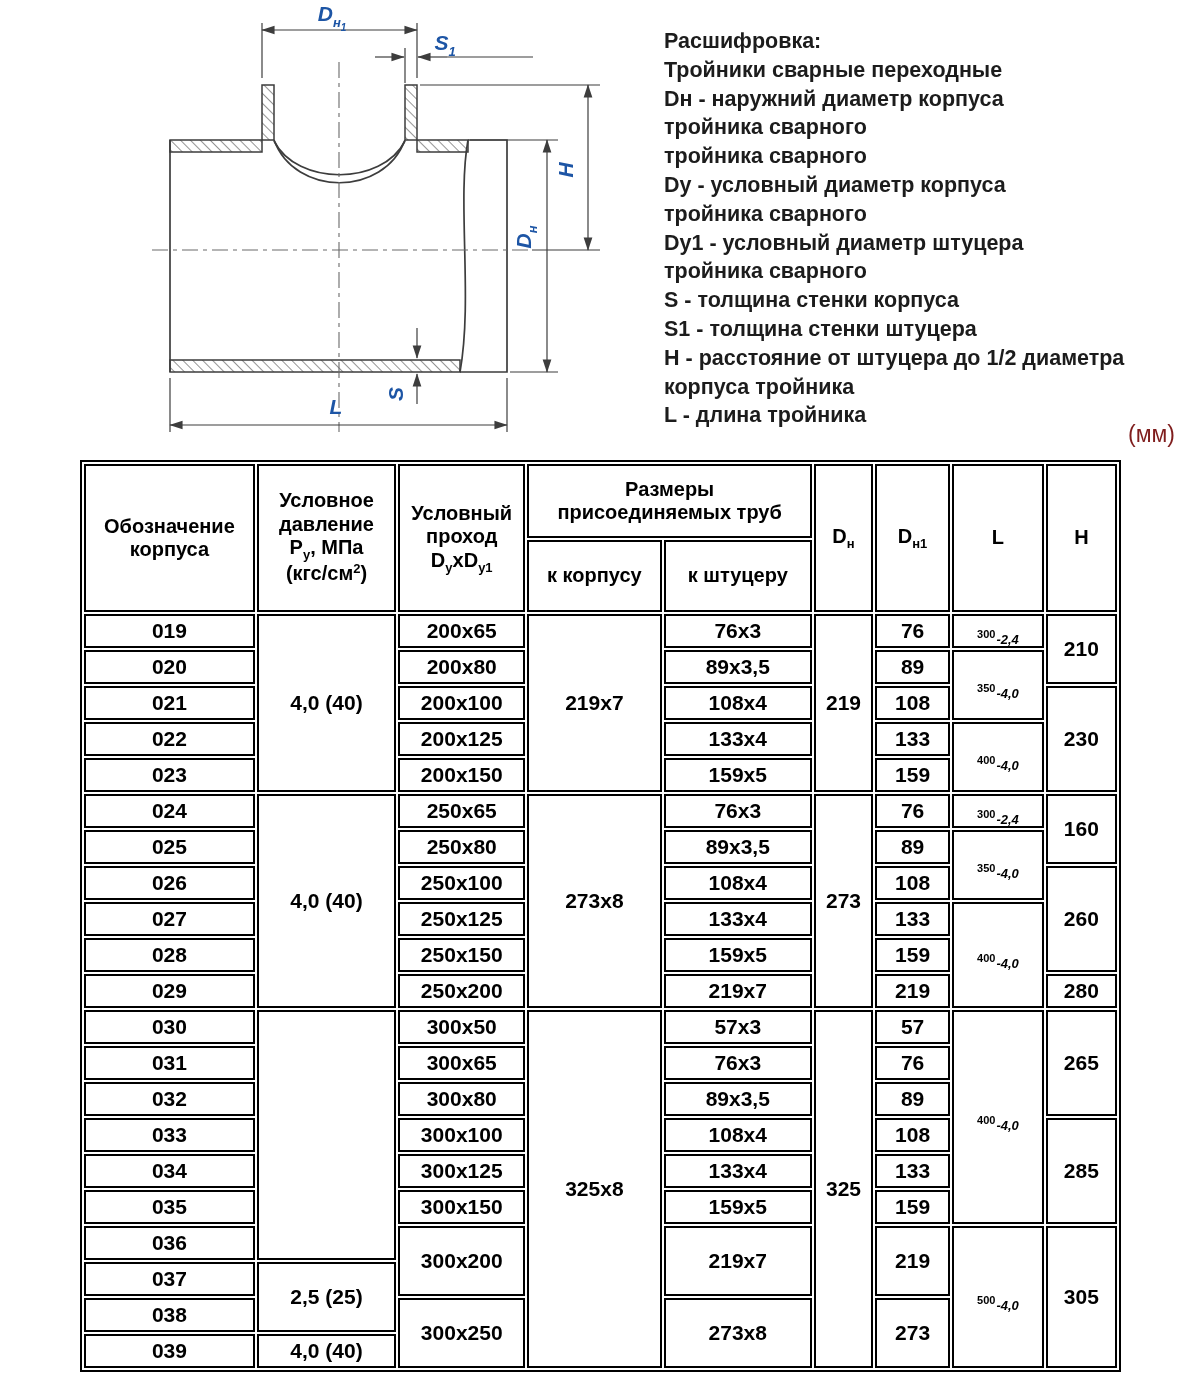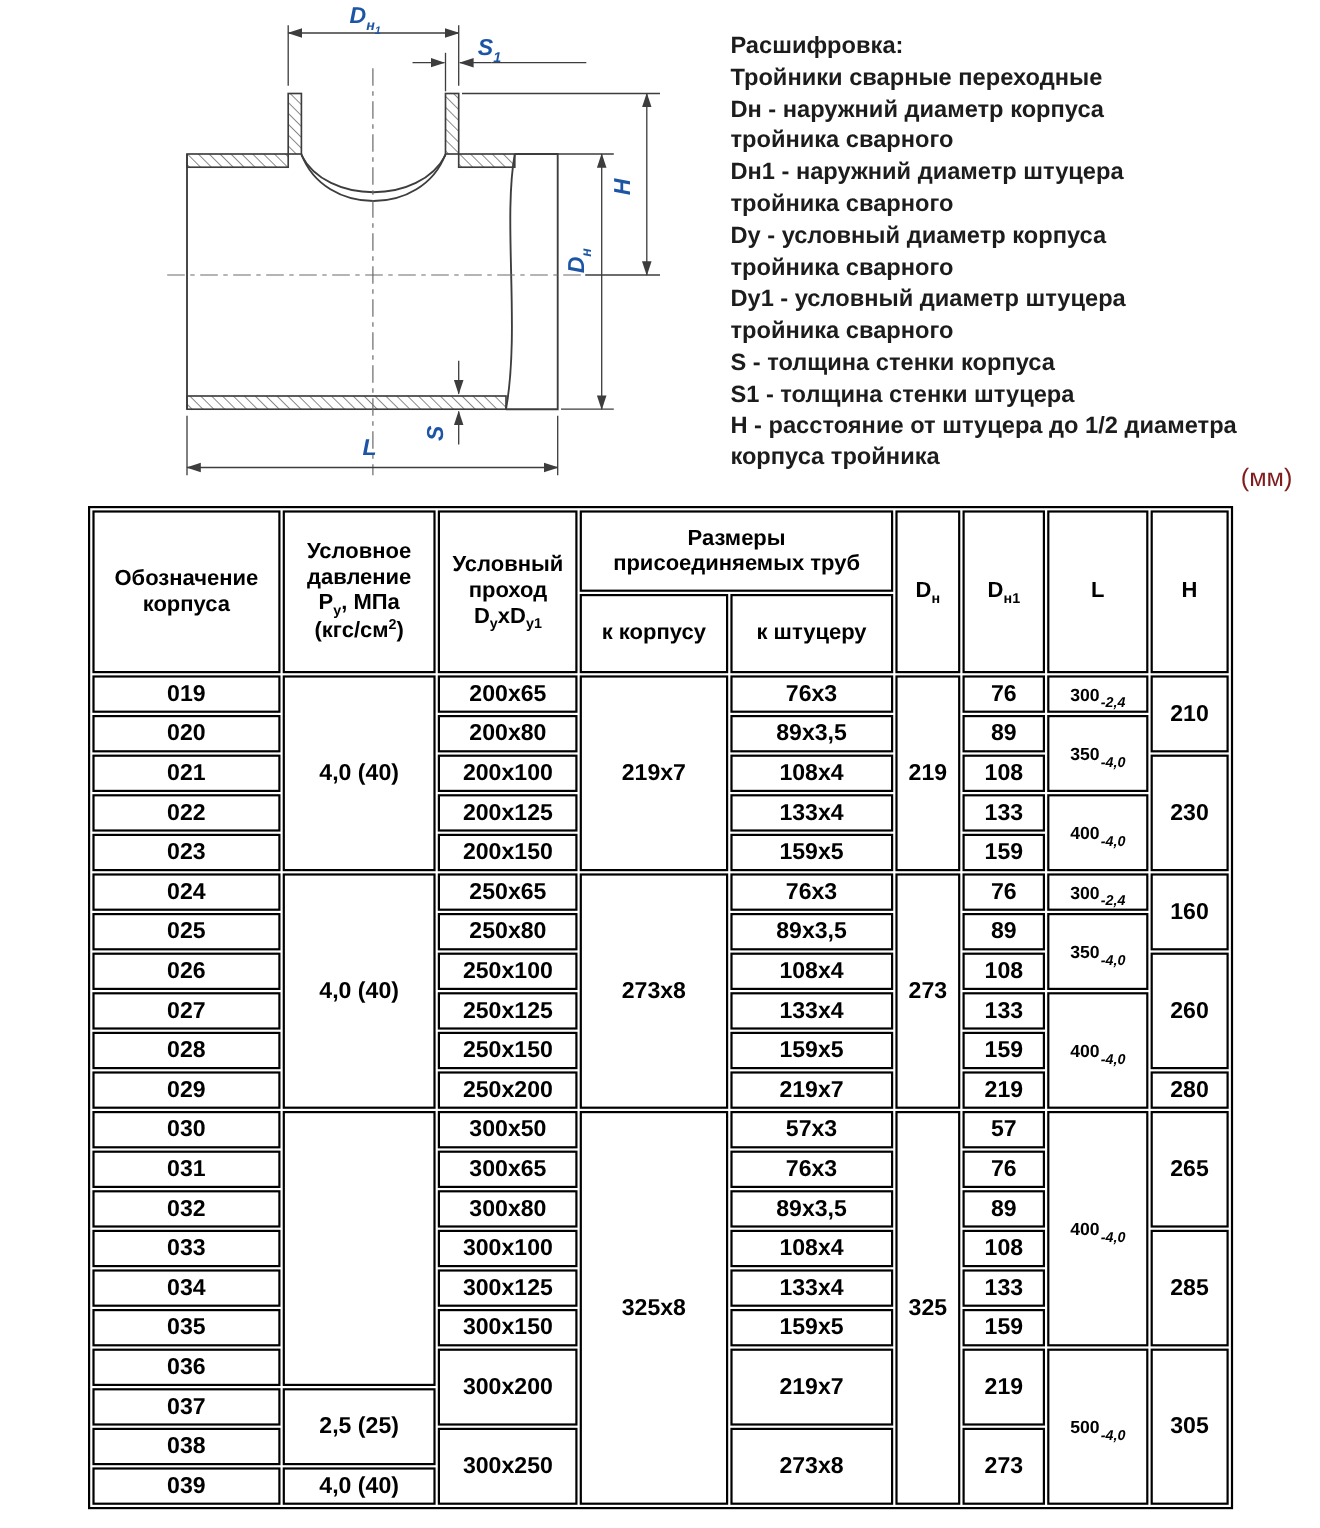--- a/index.html
+++ b/index.html
@@ -29,21 +29,21 @@
              border:2px solid #000;background:#fff;}
   .spec th,.spec td{border:2px solid #000;padding:0;text-align:center;
              vertical-align:middle;color:#000;background:#fff;}
   .spec thead th{font-weight:700;font-size:20px;}
   .spec thead tr:nth-child(1){height:74px;}
   .spec thead tr:nth-child(2){height:72px;}
   .spec tbody td{font-weight:700;font-size:21px;height:30px;}
   .hl{line-height:23.5px;}
   .hsub{font-size:13px;position:relative;top:5px;}
   .hsup{font-size:13px;position:relative;top:-7px;}
-  .tmain{font-size:16px;}
+  .tmain{font-size:11px;}
   .tol{font-size:13px;position:relative;top:6px;margin-left:1px;font-style:italic;}
 </style>
 </head>
 <body>
 
 <div class="page">
 
   <svg class="drawing" viewBox="140 0 520 455">
     <defs>
       <pattern id="hatch" width="7" height="7" patternUnits="userSpaceOnUse" patternTransform="rotate(-45)">
@@ -108,30 +108,30 @@
     <text class="lbl" transform="rotate(-90 531 237)" x="531" y="237"><tspan>D</tspan><tspan class="lbl-sub" dy="6">н</tspan></text>
     <text class="lbl" transform="rotate(-90 403 394)" x="403" y="394"><tspan>S</tspan></text>
     <text class="lbl" x="336" y="414"><tspan>L</tspan></text>
   </svg>
 
   <div class="legend" id="legend">
       <div>Расшифровка:</div>
       <div>Тройники сварные переходные</div>
       <div>Dн - наружний диаметр корпуса</div>
       <div>тройника сварного</div>
-      <div>Dн1 - наружний диаметр штуцера</div>
       <div>тройника сварного</div>
       <div>Dу - условный диаметр корпуса</div>
       <div>тройника сварного</div>
       <div>Dу1 - условный диаметр штуцера</div>
       <div>тройника сварного</div>
       <div>S - толщина стенки корпуса</div>
       <div>S1 - толщина стенки штуцера</div>
       <div>H - расстояние от штуцера до 1/2 диаметра</div>
       <div>корпуса тройника</div>
+      <div>L - длина тройника</div>
     </div>
 
   <div class="unit-note">(мм)</div>
 
   <table class="spec">
     <colgroup id="cols">
         <col style="width: 16.8%;">
         <col style="width: 13.7%;">
         <col style="width: 12.5%;">
         <col style="width: 13.2%;">

